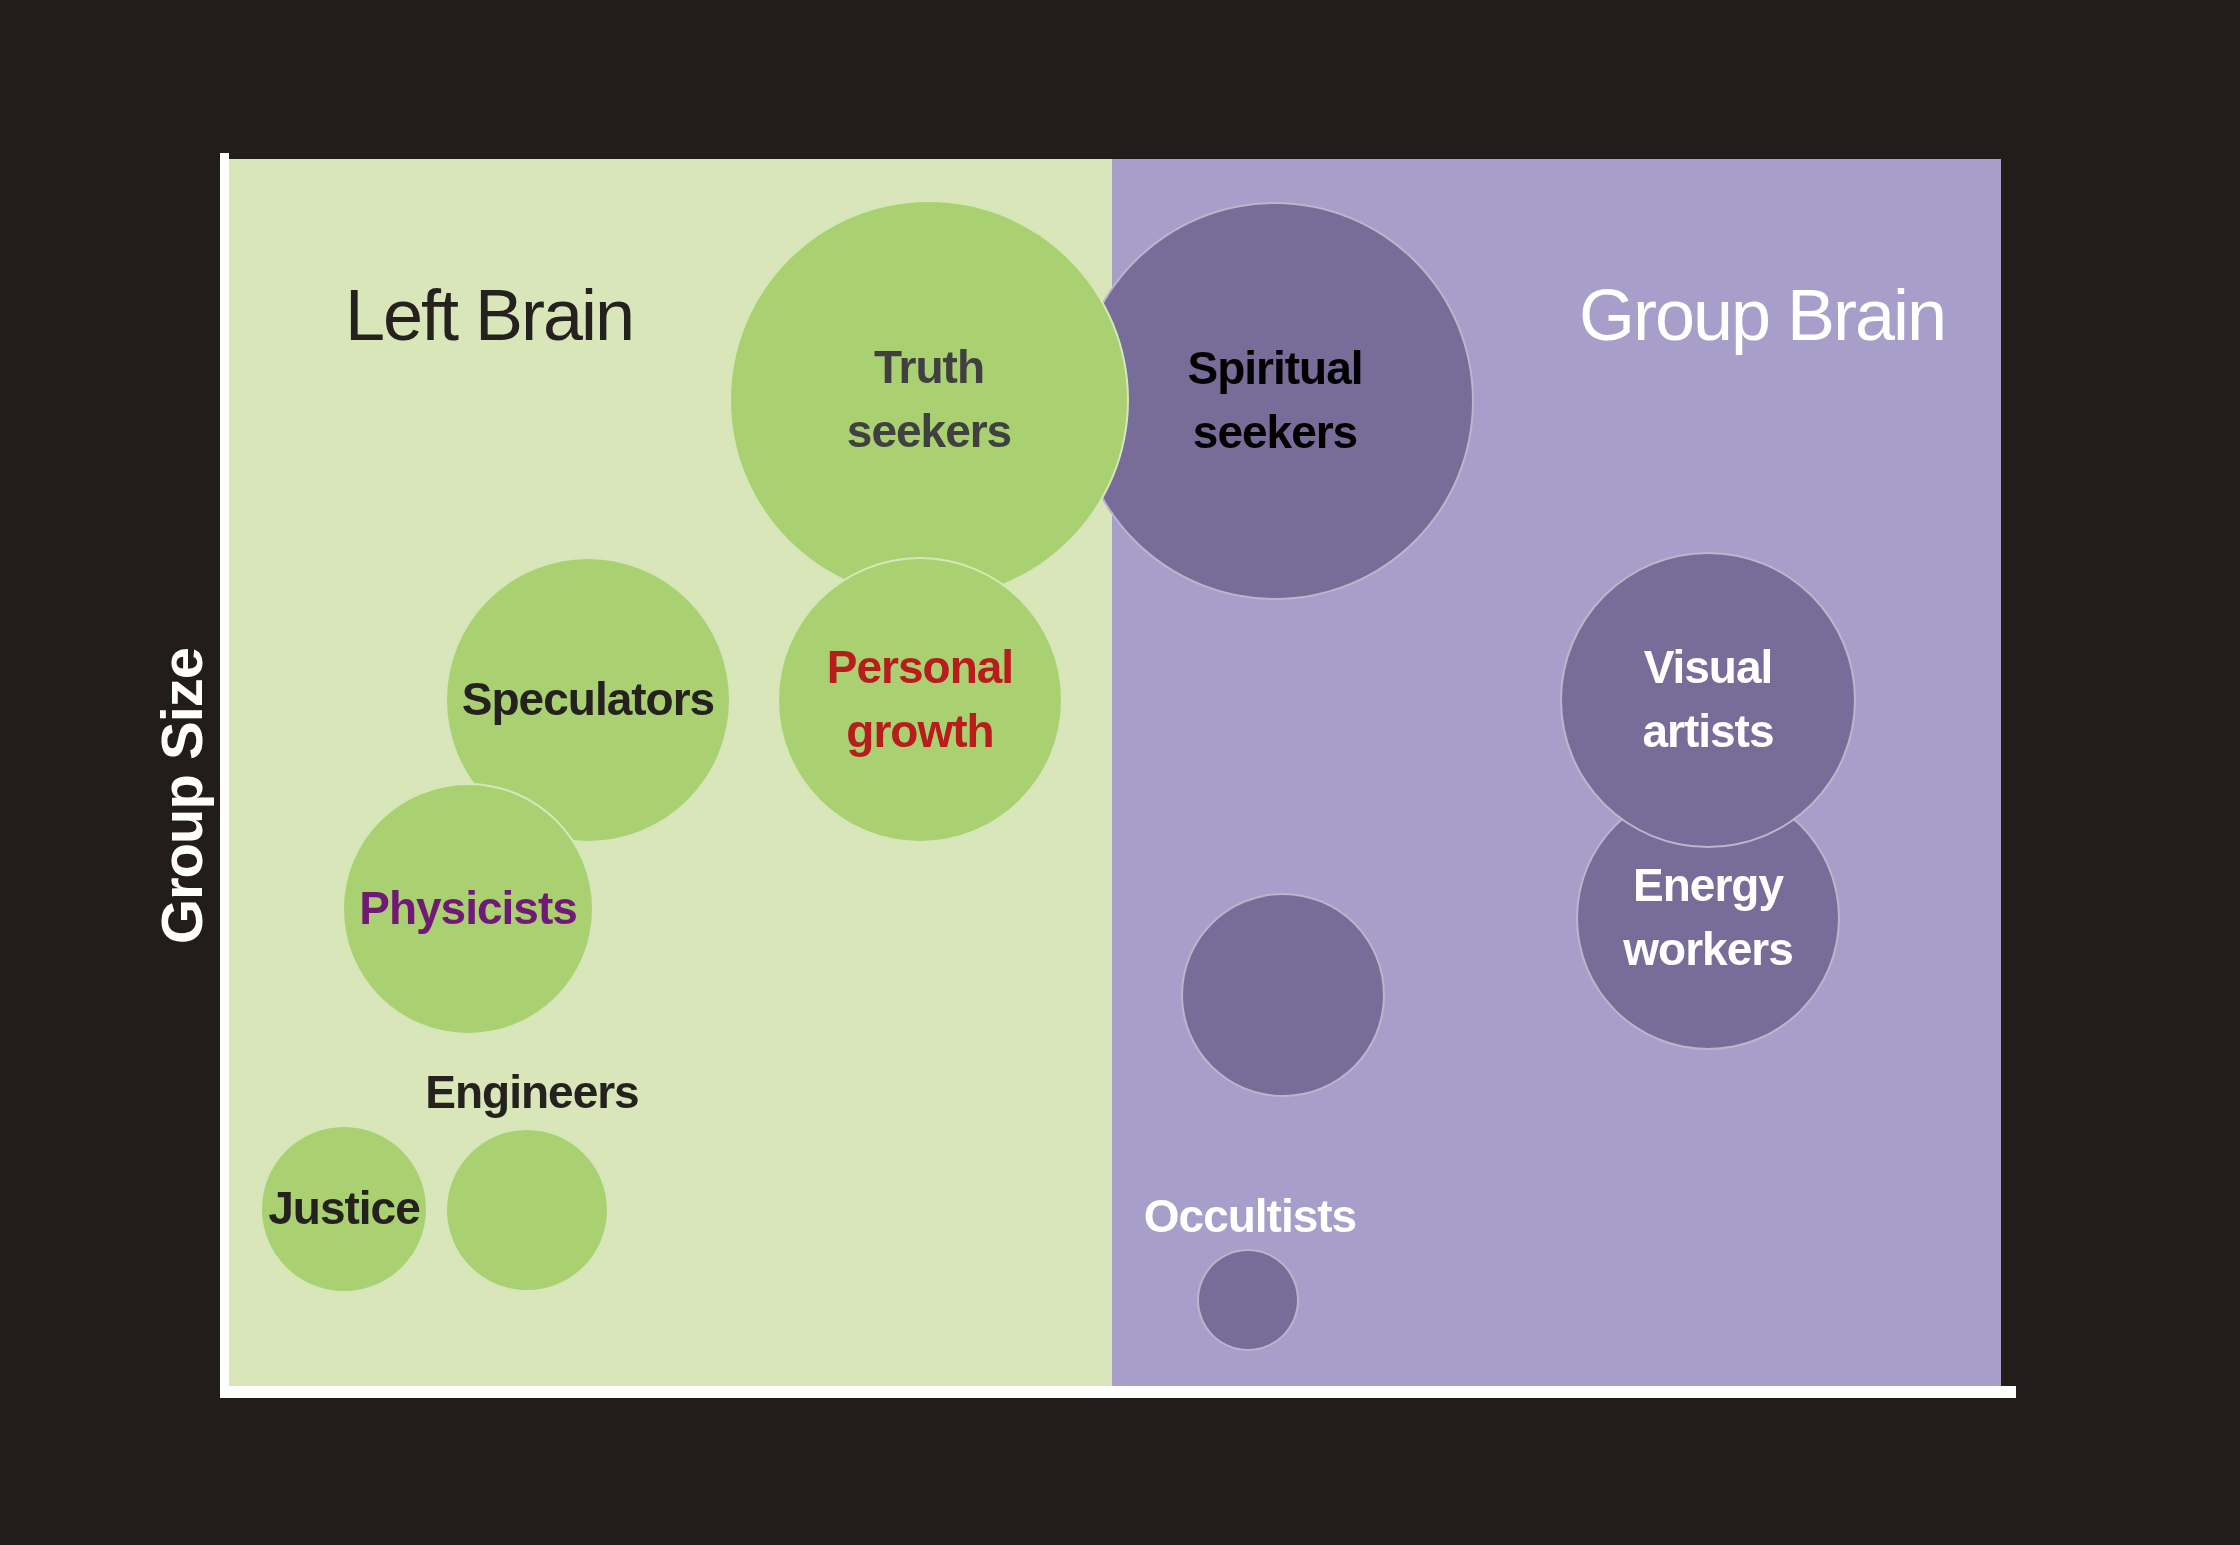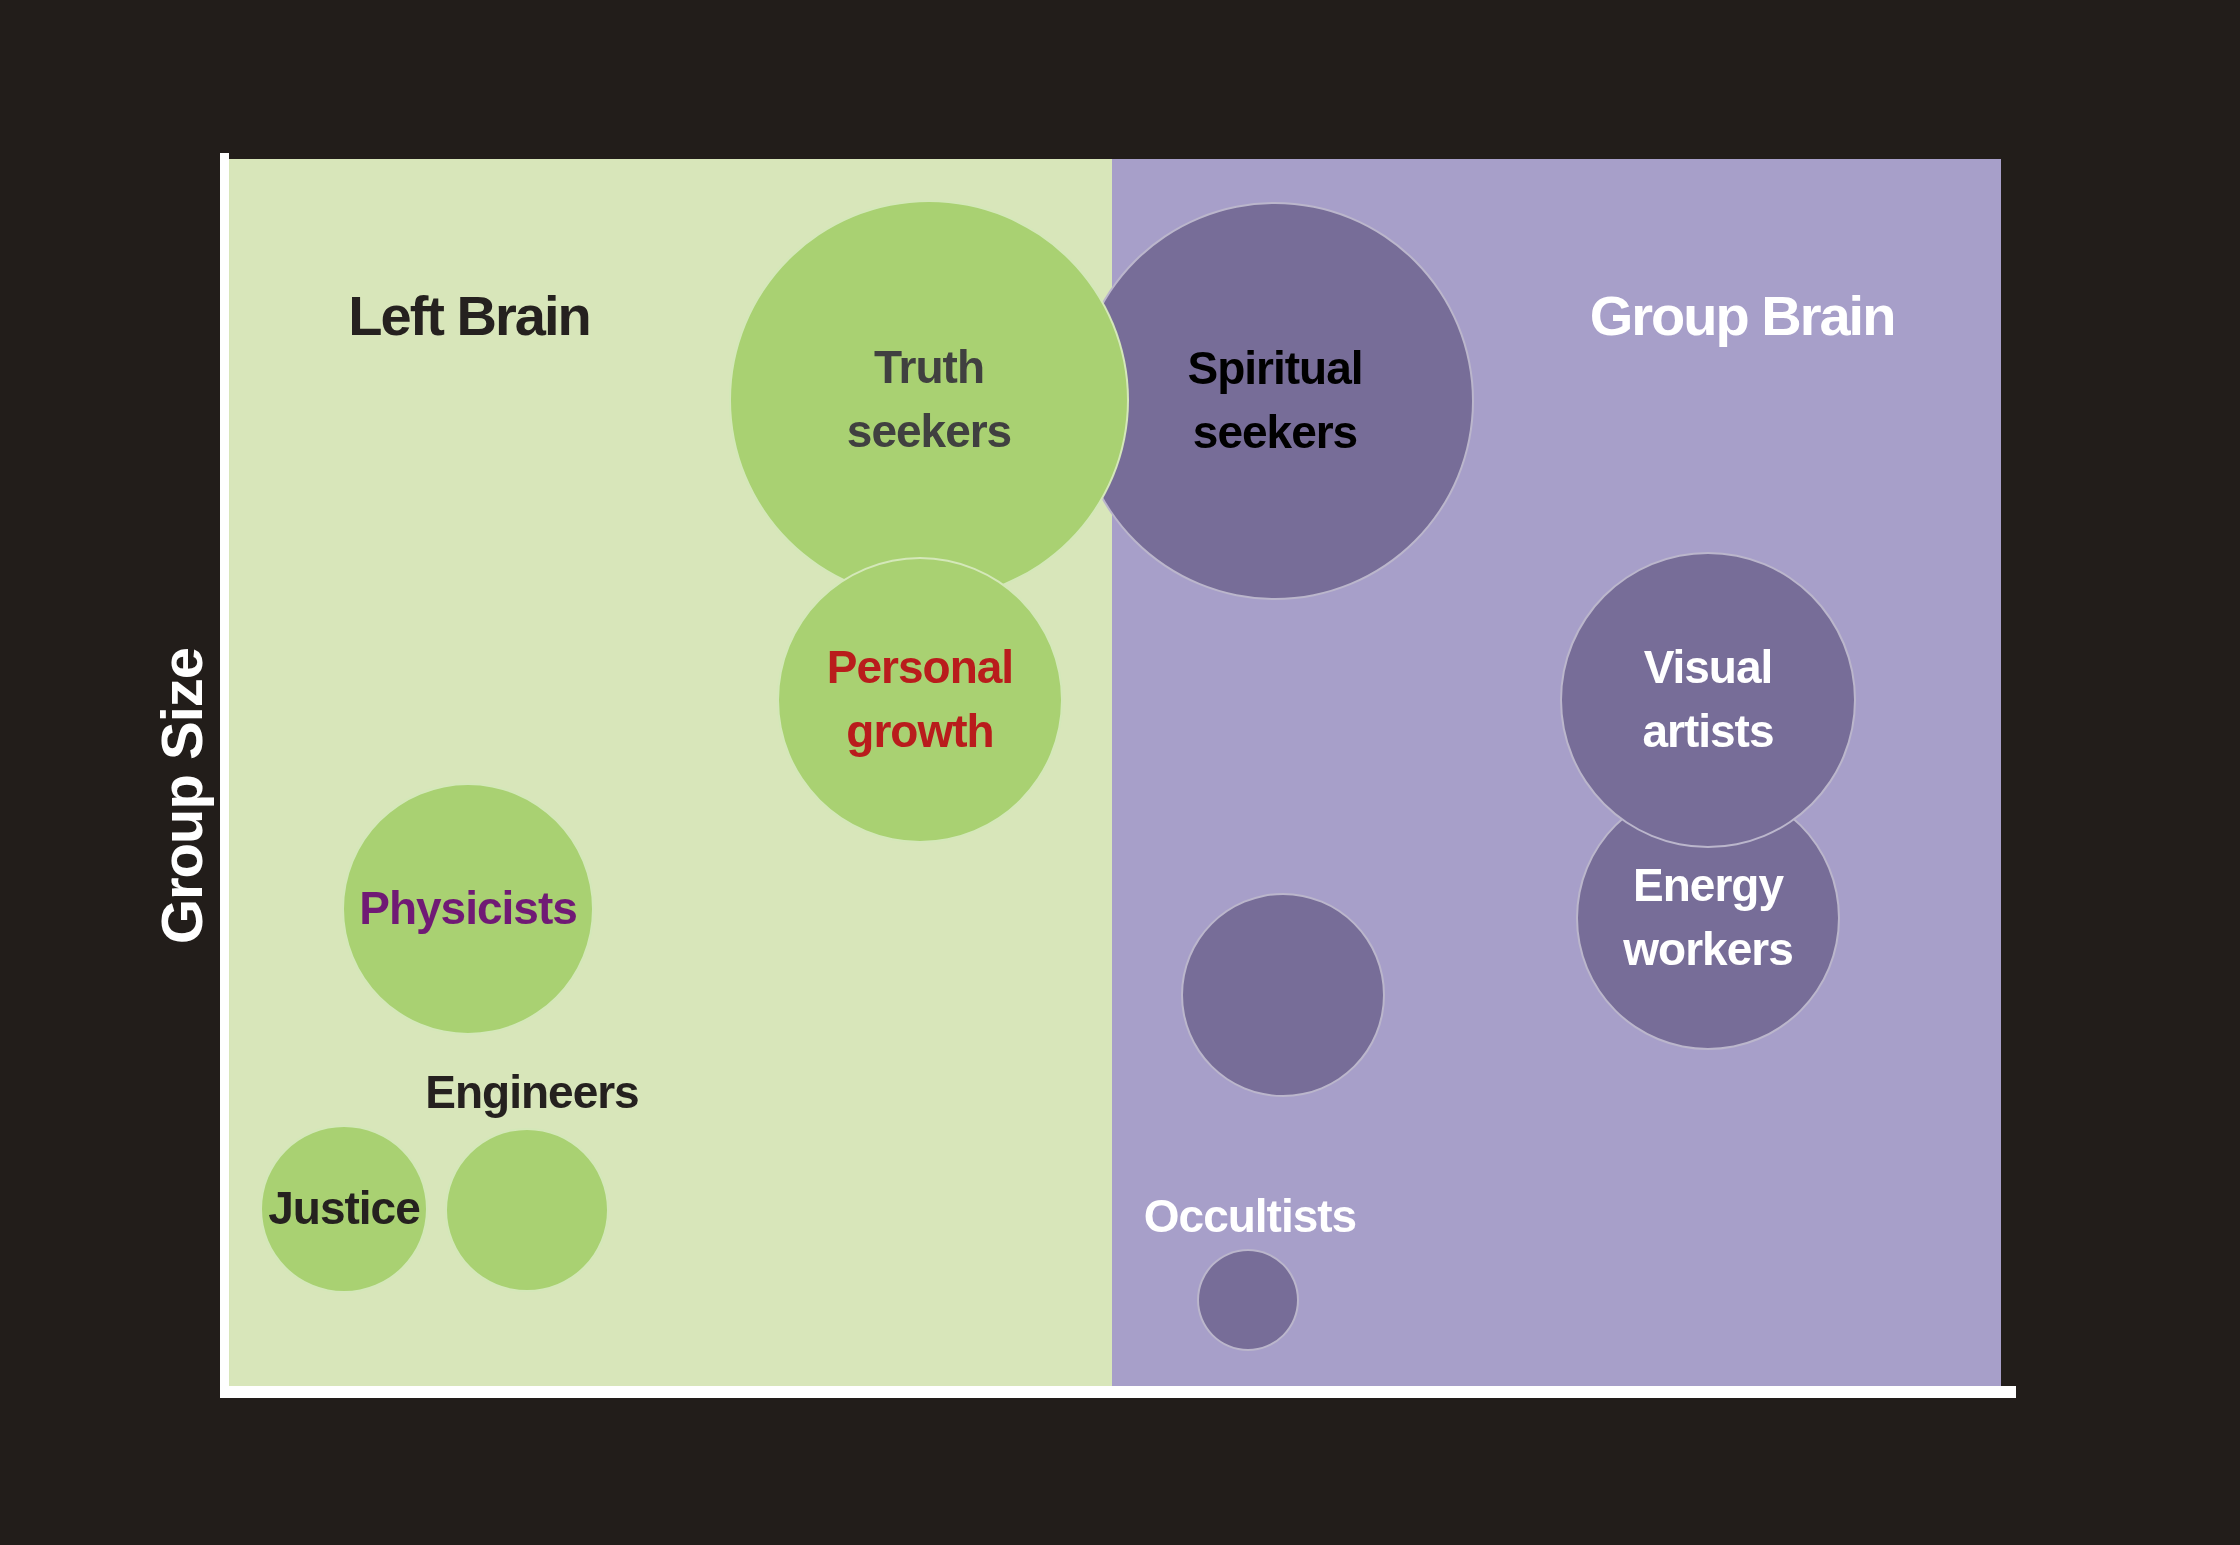--- a/index.html
+++ b/index.html
@@ -37,25 +37,26 @@
     transform: translate(-50%, -50%) rotate(-90deg);
     color: #ffffff;
     font-size: 58px;
     font-weight: bold;
     white-space: nowrap;
     letter-spacing: -1px;
   }
   .region-title {
     position: absolute;
     transform: translate(-50%, -50%);
-    font-size: 56px;
-    font-weight: bold;
+    font-size: 72px;
+    font-weight: normal;
     letter-spacing: -2px;
     white-space: nowrap;
     z-index: 6;
+    margin-left: 20px;
   }
   .region-title.left  { left: 469px;  top: 315px; color: #25211f; }
   .region-title.right { left: 1742px; top: 315px; color: #ffffff; }
   .bubble {
     position: absolute;
     border-radius: 50%;
     box-sizing: border-box;
     border: 2px solid rgba(255,255,255,0.5);
     display: flex;
     align-items: center;
@@ -97,20 +98,23 @@
   <div class="region-title right">Group Brain</div>
 
   <div class="bubble" style="left: 1076px; top: 202px; height: 398px; width: 398px; background: rgb(119, 109, 152); color: #000000; z-index: 2;">
     <span class="bubble-label">Spiritual
 seekers</span>
   </div>
   <div class="bubble" style="left: 729px; top: 200px; height: 400px; width: 400px; background: rgb(169, 209, 114); color: #404040; z-index: 3;">
     <span class="bubble-label">Truth
 seekers</span>
   </div>
+  <div class="bubble" style="left: 445px; top: 557px; height: 286px; width: 286px; background: rgb(169, 209, 114); color: rgb(37, 33, 31); z-index: 2;">
+    <span class="bubble-label">Speculators</span>
+  </div>
   <div class="bubble" style="left: 777px; top: 557px; height: 286px; width: 286px; background: rgb(169, 209, 114); color: #b91c1c; z-index: 4;">
     <span class="bubble-label">Personal
 growth</span>
   </div>
   <div class="bubble" style="left: 342px; top: 783px; height: 252px; width: 252px; background: rgb(169, 209, 114); color: #701a75; z-index: 3;">
     <span class="bubble-label">Physicists</span>
   </div>
   <div class="bubble" style="left: 445px; top: 1128px; height: 164px; width: 164px; background: rgb(169, 209, 114); color: rgb(37, 33, 31); z-index: 2;"></div>
   <div class="bubble" style="left: 260px; top: 1125px; height: 168px; width: 168px; background: rgb(169, 209, 114); color: rgb(37, 33, 31); z-index: 2; align-items: center;">
     <span class="bubble-label">Justice</span>

